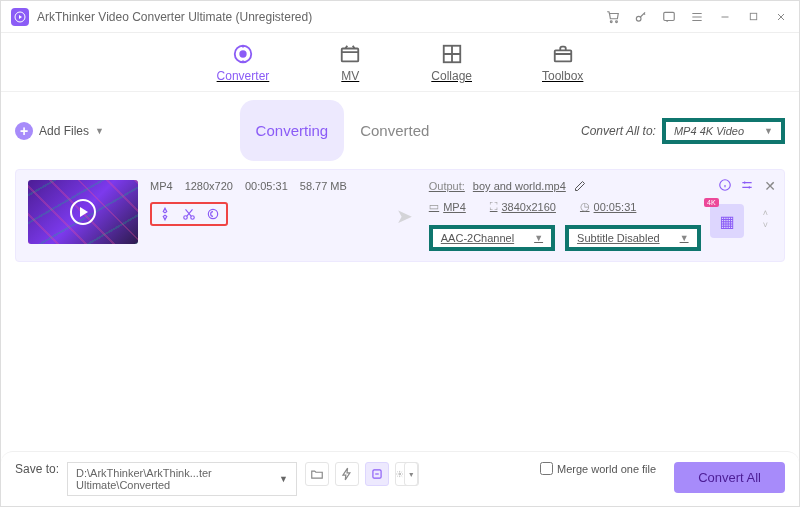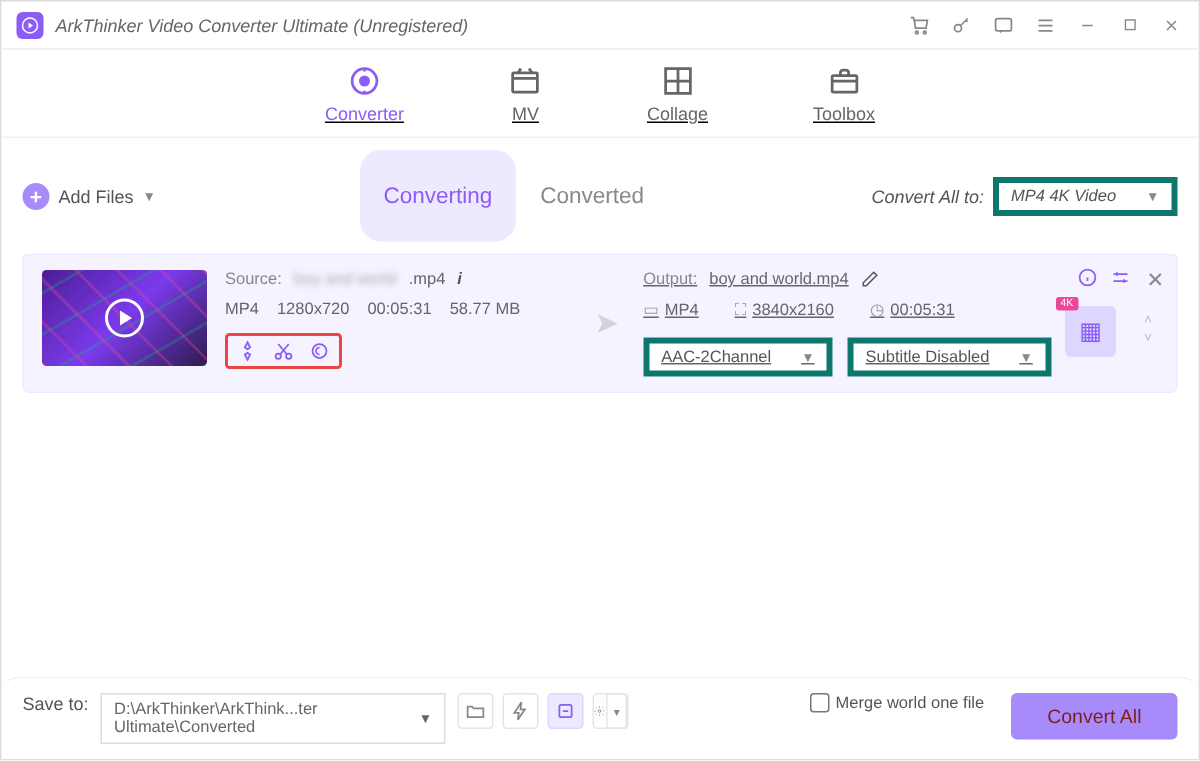--- a/index.html
+++ b/index.html
@@ -1,21 +1,21 @@
 <!DOCTYPE html>
 <html><head>
 <meta charset="utf-8">
 <style>
 * { box-sizing: border-box; margin: 0; padding: 0; font-family: -apple-system, "Segoe UI", sans-serif; }
 body { background: #f5f5f7; width: 800px; height: 507px; overflow: hidden; }
 .window { width: 800px; height: 507px; background: #fff; border: 1px solid #ddd; display: flex; flex-direction: column; }
 .titlebar { display: flex; align-items: center; height: 32px; padding: 0 10px; border-bottom: 1px solid #eee; }
 .app-icon { width: 18px; height: 18px; background: #8b5cf6; border-radius: 4px; margin-right: 8px; display:flex;align-items:center;justify-content:center; }
 .app-icon svg { width: 12px; height: 12px; }
-.title { font-size: 12px; color: #666; flex: 1; font-style: italic; }
+.title { font-size: 12px; color: #666; flex: 1; }
 .titlebar-icons { display: flex; gap: 12px; align-items: center; }
 .titlebar-icons span { color: #888; cursor: pointer; display:flex;align-items:center;justify-content:center; width:16px; height:16px; }
 .tabs { display:flex; justify-content:center; gap:70px; padding: 10px 0 8px; border-bottom: 1px solid #f0f0f0; text-decoration: underline; }
 .tab { display:flex; flex-direction:column; align-items:center; gap:4px; font-size:12px; color:#666; cursor:pointer; }
 .tab.active { color:#8b5cf6; }
 .tab-icon { width:22px; height:22px; display:flex; align-items:center; justify-content:center; }
 .toolbar { display:flex; align-items:center; padding:8px 14px; gap:10px; }
 .add-files { display:flex; align-items:center; gap:6px; background:none; border:none; cursor:pointer; font-size:12px; color:#555; }
 .add-files .plus { width:18px; height:18px; border-radius:50%; background:#a78bfa; color:#fff; display:flex;align-items:center;justify-content:center; font-size:14px; font-weight:bold; }
 .spacer { flex:1; }
@@ -50,21 +50,21 @@
 .format-badge::before { content:"4K"; position:absolute; top:-6px; left:-6px; background:#ec4899; color:#fff; font-size:7px; padding:1px 3px; border-radius:2px; }
 .format-badge .doc { font-size:16px; color:#8b5cf6; }
 .updown { position:absolute; right:16px; top:38px; display:flex; flex-direction:column; color:#bbb; font-size:9px; gap:2px; }
 .footer { display:flex; align-items:flex-start; padding:10px 14px; gap:8px; border-top:1px solid #f0f0f0; font-size:12px; color:#555;border-radius:12px; }
 .path-box { border:1px solid #ddd; padding:4px 8px; font-size:11px; color:#666; flex:0 0 230px; display:flex; align-items:center; justify-content:space-between; }
 .footer-icons { display:flex; gap:6px; }
 .footer-icons span { width:24px; height:24px; border:1px solid #e5e5e5; border-radius:3px; display:flex; align-items:center; justify-content:center; font-size:12px; color:#888; cursor:pointer; }
 .footer-icons span.active { background:#ede9fe; color:#8b5cf6; border-color:#ddd6fe; }
 .merge { display:flex; align-items:center; gap:4px; margin-left:auto; font-size:11px; }
 .merge input { accent-color:#f59e0b; }
-.convert-btn { background:#a78bfa; color:#7f1d1d; border:none; padding:8px 24px; border-radius:4px; font-size:13px; cursor:pointer; margin-left:10px; }
+.convert-btn { background:#a78bfa; color:#4c1d95; border:none; padding:8px 24px; border-radius:4px; font-size:13px; cursor:pointer; margin-left:10px; }
 svg { display:block; }
 </style>
 </head>
 <body>
 
 <div class="window">
 
   <div class="titlebar">
     <div class="app-icon">
       <svg viewBox="0 0 24 24" fill="#fff">
@@ -178,26 +178,20 @@
     </div>
   </div>
 
   <div class="content">
     <div class="file-card">
       <div class="thumb">
         <div class="play"></div>
       </div>
 
       <div class="col col-left">
-        <div class="row">
-          <span class="label">Source:</span>
-          <span class="blur">boy and world</span>
-            <span>.mp4</span>
-          <span style="font-style:italic;font-weight:bold;color:#555;">i</span>
-        </div>
         <div class="row" style="gap:12px;">
           <span>MP4</span>
           <span>1280x720</span>
           <span>00:05:31</span>
           <span>58.77 MB</span>
         </div>
         <div class="icons-row">
           <span>
               <svg width="14" height="14" viewBox="0 0 24 24" fill="none" stroke="#8b5cf6" stroke-width="2">
                 <path d="M12 2l3 6-3 2-3-2zM12 22l3-6-3-2-3 2z"></path>

